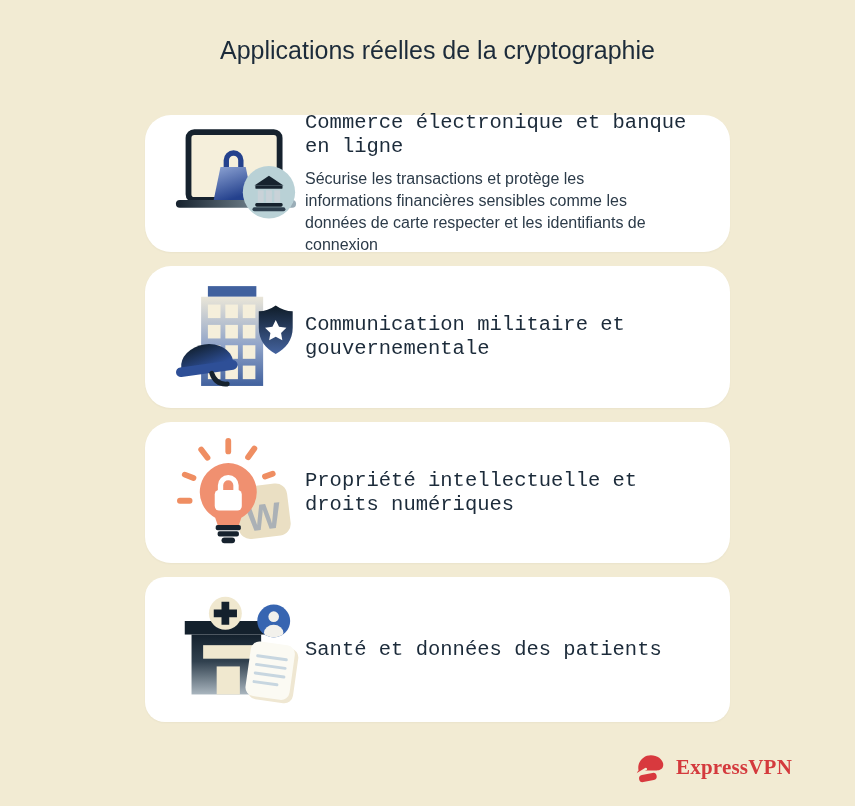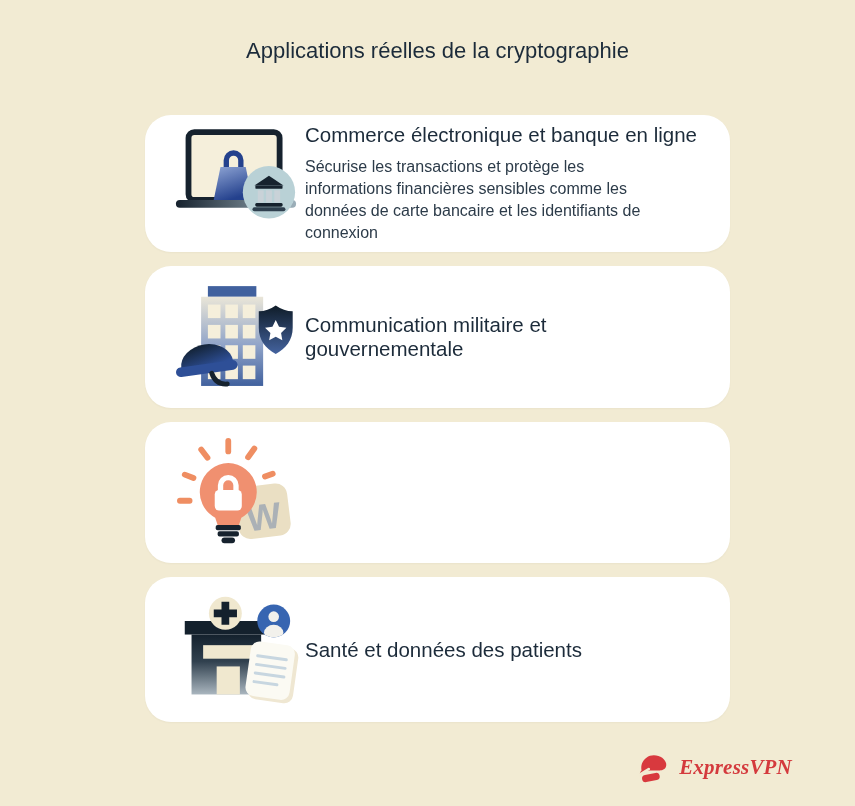--- a/index.html
+++ b/index.html
@@ -7,61 +7,61 @@
     width:855px;height:806px;
     background:#f2ebd3;
     font-family:"Liberation Sans", sans-serif;
     color:#1e2d3c;
     overflow:hidden;
   }
   .canvas{position:relative;width:855px;height:806px;}
   h1.page-title{
     margin:0;padding:33px 0 0 20px;
     text-align:center;
-    font-size:22px;line-height:35px;
+    font-size:25px;line-height:35px;
     font-weight:500;
     color:#1c2b3a;
   }
   .cards{width:585px;margin:47px 0 0 145px;}
   .card{
     background:#ffffff;
     border-radius:26px;
     margin-bottom:14px;
     display:flex;align-items:center;
     padding:0 22px 0 28px;
     box-sizing:border-box;
     box-shadow:0 1px 2px rgba(60,50,20,0.04);
   }
   .card:nth-child(1){height:137px;}
   .card:nth-child(2){height:142px;}
   .card:nth-child(3){height:141px;}
-  .card:nth-child(4){height:145px;}
+  .card:nth-child(4){height:145px;border-radius:20px;}
   .card .icon-box{width:126px;height:116px;flex:0 0 auto;margin-right:6px;}
   .card .icon-box svg{width:100%;height:100%;display:block;}
   .card .txt{flex:1;min-width:0;}
   .card h2{
     margin:0;
     font-size:20.5px;line-height:24px;
-    font-weight:500;color:#1c2b3a;
+    font-weight:500;color:#1c2b3a;font-family:Liberation Mono, monospace;
   }
   .card p{
     margin:9px 0 0 0;
     font-size:16px;line-height:22px;
     color:#2c3b49;
     white-space:pre-line;
   }
   .brand{
     position:absolute;right:63px;top:749px;
     display:flex;align-items:center;gap:9px;
   }
   .brand svg{width:34px;height:37px;display:block;}
   .brand .wordmark{
     font-family:"Liberation Serif", serif;
     font-size:21px;font-weight:700;
-    color:#d43a3d;letter-spacing:0.2px;font-style:italic;
+    color:#d43a3d;letter-spacing:0.2px;
   }
 </style>
 </head>
 <body>
 
 <div class="canvas">
 
   <h1 class="page-title">Applications réelles de la cryptographie</h1>
 
   <div class="cards">
@@ -90,21 +90,21 @@
           <rect x="96" y="64" width="6" height="12.5" fill="#c9d2d8"></rect>
           <rect x="104.5" y="64" width="6" height="12.5" fill="#c9d2d8"></rect>
           <rect x="85" y="77" width="28" height="4" rx="1.5" fill="#16222e"></rect>
           <rect x="82" y="81.5" width="34" height="4" rx="2" fill="#2e3f4e"></rect>
         </svg>
       </div>
       <div class="txt">
         <h2>Commerce électronique et banque en ligne</h2>
         <p>Sécurise les transactions et protège les
 informations financières sensibles comme les
-données de carte bancaire et les identifiants de
+données de carte respecter et les identifiants de
 connexion</p>
       </div>
     </section>
 
     <section class="card">
       <div class="icon-box">
         <svg viewBox="0 0 130 115" xmlns="http://www.w3.org/2000/svg" aria-hidden="true">
           <defs>
             <linearGradient id="bldgGrad" x1="0" y1="0" x2="0" y2="1">
               <stop offset="0" stop-color="#eae6d8"></stop>
@@ -165,20 +165,21 @@
           </g>
           <path d="M57 29 a30 30 0 0 1 13.5 56.5 l-2.5 7.5 h-22 l-2.5 -7.5 A30 30 0 0 1 57 29 z" fill="#f09070"></path>
           <path d="M49 58 v-6 a8 8 0 0 1 16 0 v6" stroke="#ffffff" stroke-width="5.5" fill="none" stroke-linecap="round"></path>
           <rect x="43" y="57" width="28" height="21" rx="4.5" fill="#ffffff"></rect>
           <rect x="44" y="93" width="26" height="5.5" rx="2" fill="#16222e"></rect>
           <rect x="46" y="99.5" width="22" height="5.5" rx="2" fill="#16222e"></rect>
           <rect x="50" y="106" width="14" height="6" rx="3" fill="#16222e"></rect>
         </svg>
       </div>
       <div class="txt">
+        <h2>Propriété intellectuelle et droits numériques</h2>
       </div>
     </section>
 
     <section class="card">
       <div class="icon-box">
         <svg viewBox="0 0 130 120" xmlns="http://www.w3.org/2000/svg" aria-hidden="true">
           <defs>
             <linearGradient id="hospGrad" x1="0" y1="0" x2="0" y2="1">
               <stop offset="0" stop-color="#14212d"></stop>
                 <stop offset="0.45" stop-color="#31414f"></stop>

